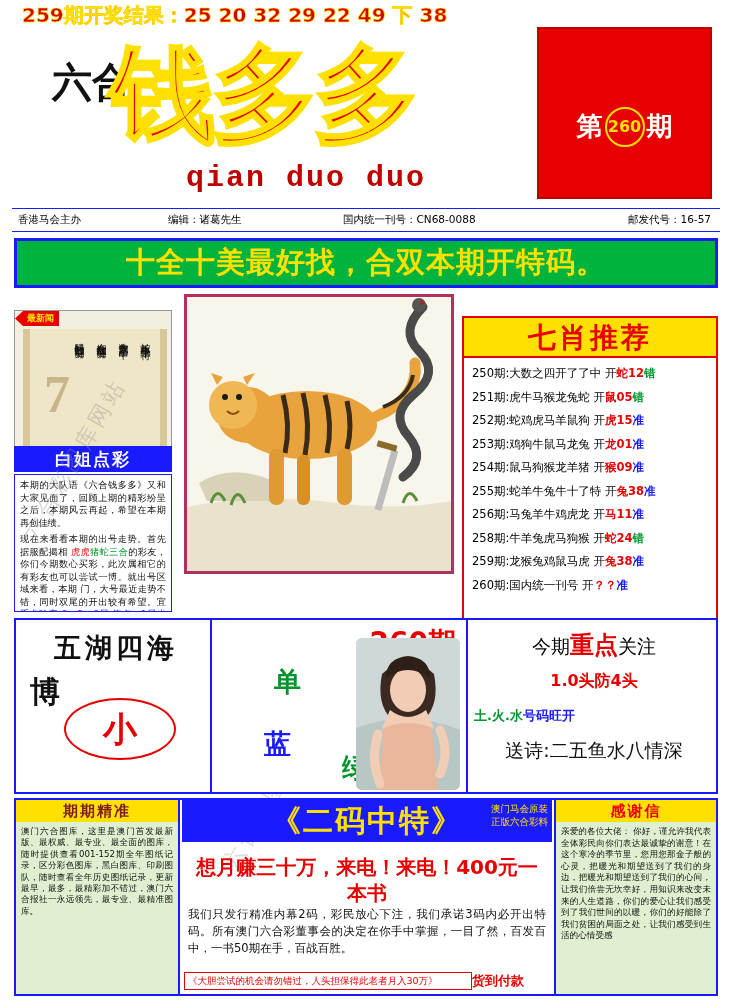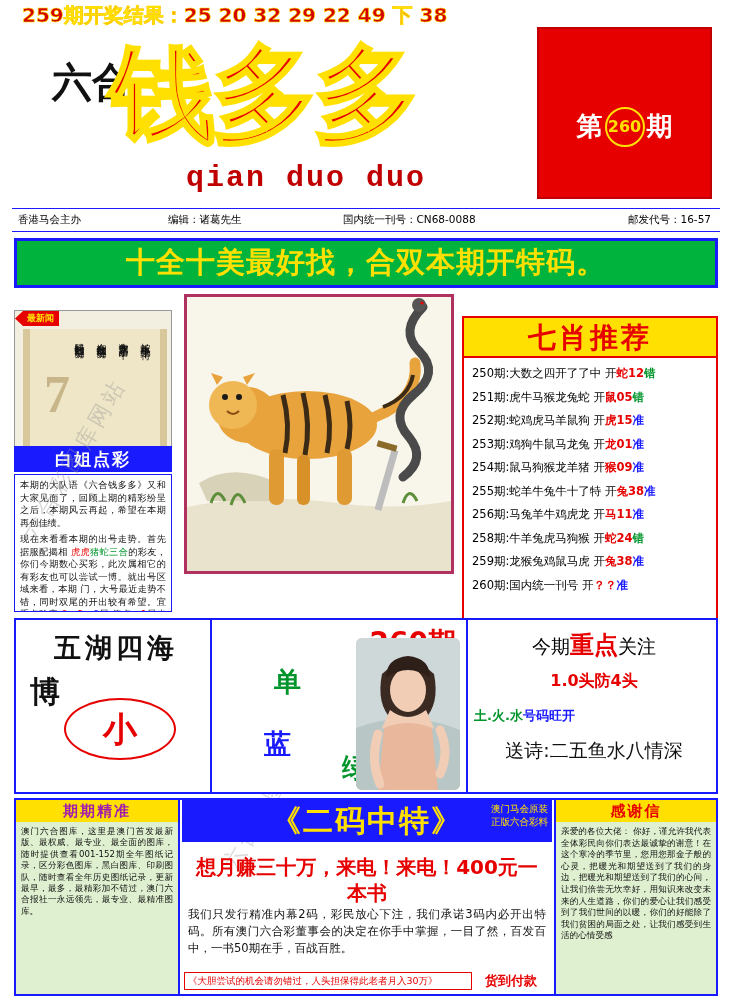--- a/index.html
+++ b/index.html
@@ -416,21 +416,21 @@
     border-right: 2px solid #1a1aff;
     background: #dff0d0;
   }
   .b-left-title {
     height: 22px;
     background: #ffe000;
     text-align: center;
     line-height: 22px;
     font-size: 15px;
     font-weight: bold;
-    color: #a21caf;
+    color: #7f1d1d;
     letter-spacing: 2px;
   }
   .b-left-body {
     padding: 4px 5px;
     font-size: 8.6px;
     line-height: 11.4px;
     color: #111;
     text-align: justify;
   }
   .b-mid {
@@ -485,21 +485,20 @@
   .b-mid-foot .warn {
     flex: 1;
     border: 1px solid #e60000;
     color: #e60000;
     font-size: 9.5px;
     padding: 2px 3px;
     line-height: 12px;
   }
   .b-mid-foot .pay {
     width: 78px;
-    text-align: center;
     font-size: 13px;
     font-weight: bold;
     color: #e60000;
   }
   .b-right {
     position: absolute;
     left: 538px; top: 0;
     width: 162px; height: 194px;
     border-left: 2px solid #1a1aff;
     background: #dff0d0;

